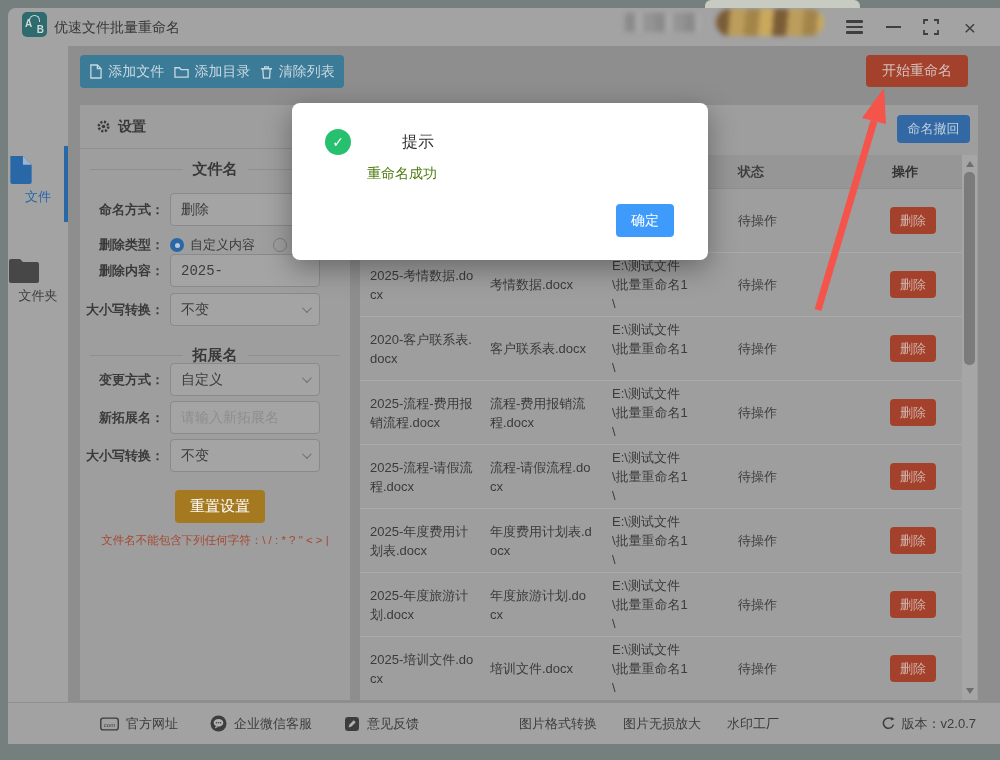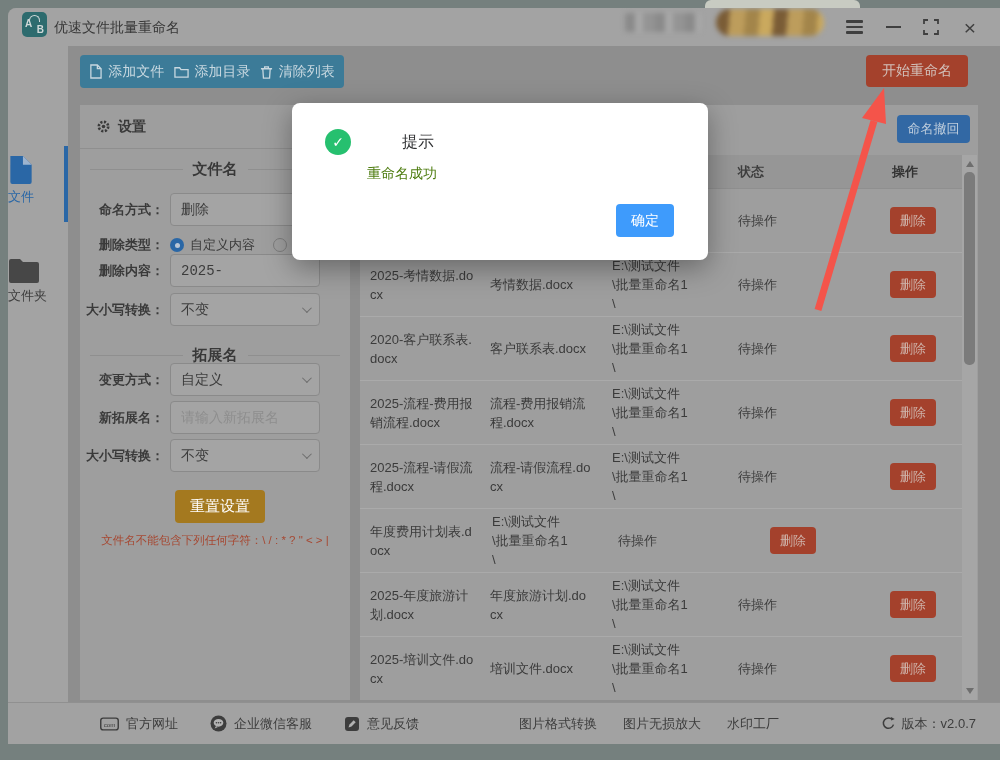--- a/index.html
+++ b/index.html
@@ -21,21 +21,21 @@
   .blur-pill { position:absolute; filter:blur(2.5px); }
   .pill-grey { left:617px; top:5px; width:76px; height:19px; background:repeating-linear-gradient(90deg,#8a8a8a 0 10px,#a8a8a8 10px 18px,#949494 18px 30px); border-radius:3px; }
   .pill-gold { left:708px; top:1px; width:108px; height:27px; border-radius:14px; background:repeating-linear-gradient(95deg,#7a5c36 0 14px,#bd9d5c 14px 30px,#a3854a 30px 44px,#caa95e 44px 58px); }
   .tb-btn { position:absolute; top:0; width:22px; height:38px; display:flex; flex-direction:column; align-items:center; justify-content:center; gap:3px; cursor:pointer; }
   .tb-btn .bar { width:17px; height:2.4px; background:#3f3f3f; border-radius:1px; }
   .tb-btn .minus { width:15px; height:2.4px; background:#3f3f3f; }
   .tb-close { font-size:21px; color:#3f3f3f; line-height:1; }
 
   
   .sidebar { position:absolute; left:8px; top:46px; width:60px; height:656px; background:#a3a3a3; }
-  .side-item { position:absolute; left:0; width:60px; }
+  .side-item { position:absolute; left:0; width:60px; text-align:center; }
   .side-item .lbl { display:block; margin-top:4px; font-size:13px; }
   .side-file { top:108px; color:#2a67a6; }
   .side-folder { top:210px; color:#3e3e3e; }
   .active-bar { position:absolute; left:56px; top:100px; width:4px; height:76px; background:#2a67a6; }
 
   
   .toolbar-group { position:absolute; left:80px; top:55px; width:264px; height:33px; background:#3c7b98; border-radius:4px; display:flex; align-items:center; justify-content:space-evenly; }
   .tg-btn { display:flex; align-items:center; gap:6px; color:#c8d8e0; font-size:14px; cursor:pointer; }
   .start-btn { position:absolute; left:866px; top:55px; width:102px; height:32px; background:#a4412c; border:none; border-radius:4px; color:#d2c0ba; font-size:14px; cursor:pointer; font-family:inherit; }
 
@@ -308,20 +308,21 @@
       <div>E:\测试文件</div>
       <div>\批量重命名1</div>
       <div>\</div>
     </div>
     <div class="c-status">待操作</div>
     <div class="c-action">
       <button class="del-btn">删除</button>
     </div>
   </div>
           <div class="trow">
+    <div class="c-old">2025-年度费用计划表.docx</div>
     <div class="c-new">年度费用计划表.docx</div>
     <div class="c-path">
       <div>E:\测试文件</div>
       <div>\批量重命名1</div>
       <div>\</div>
     </div>
     <div class="c-status">待操作</div>
     <div class="c-action">
       <button class="del-btn">删除</button>
     </div>

